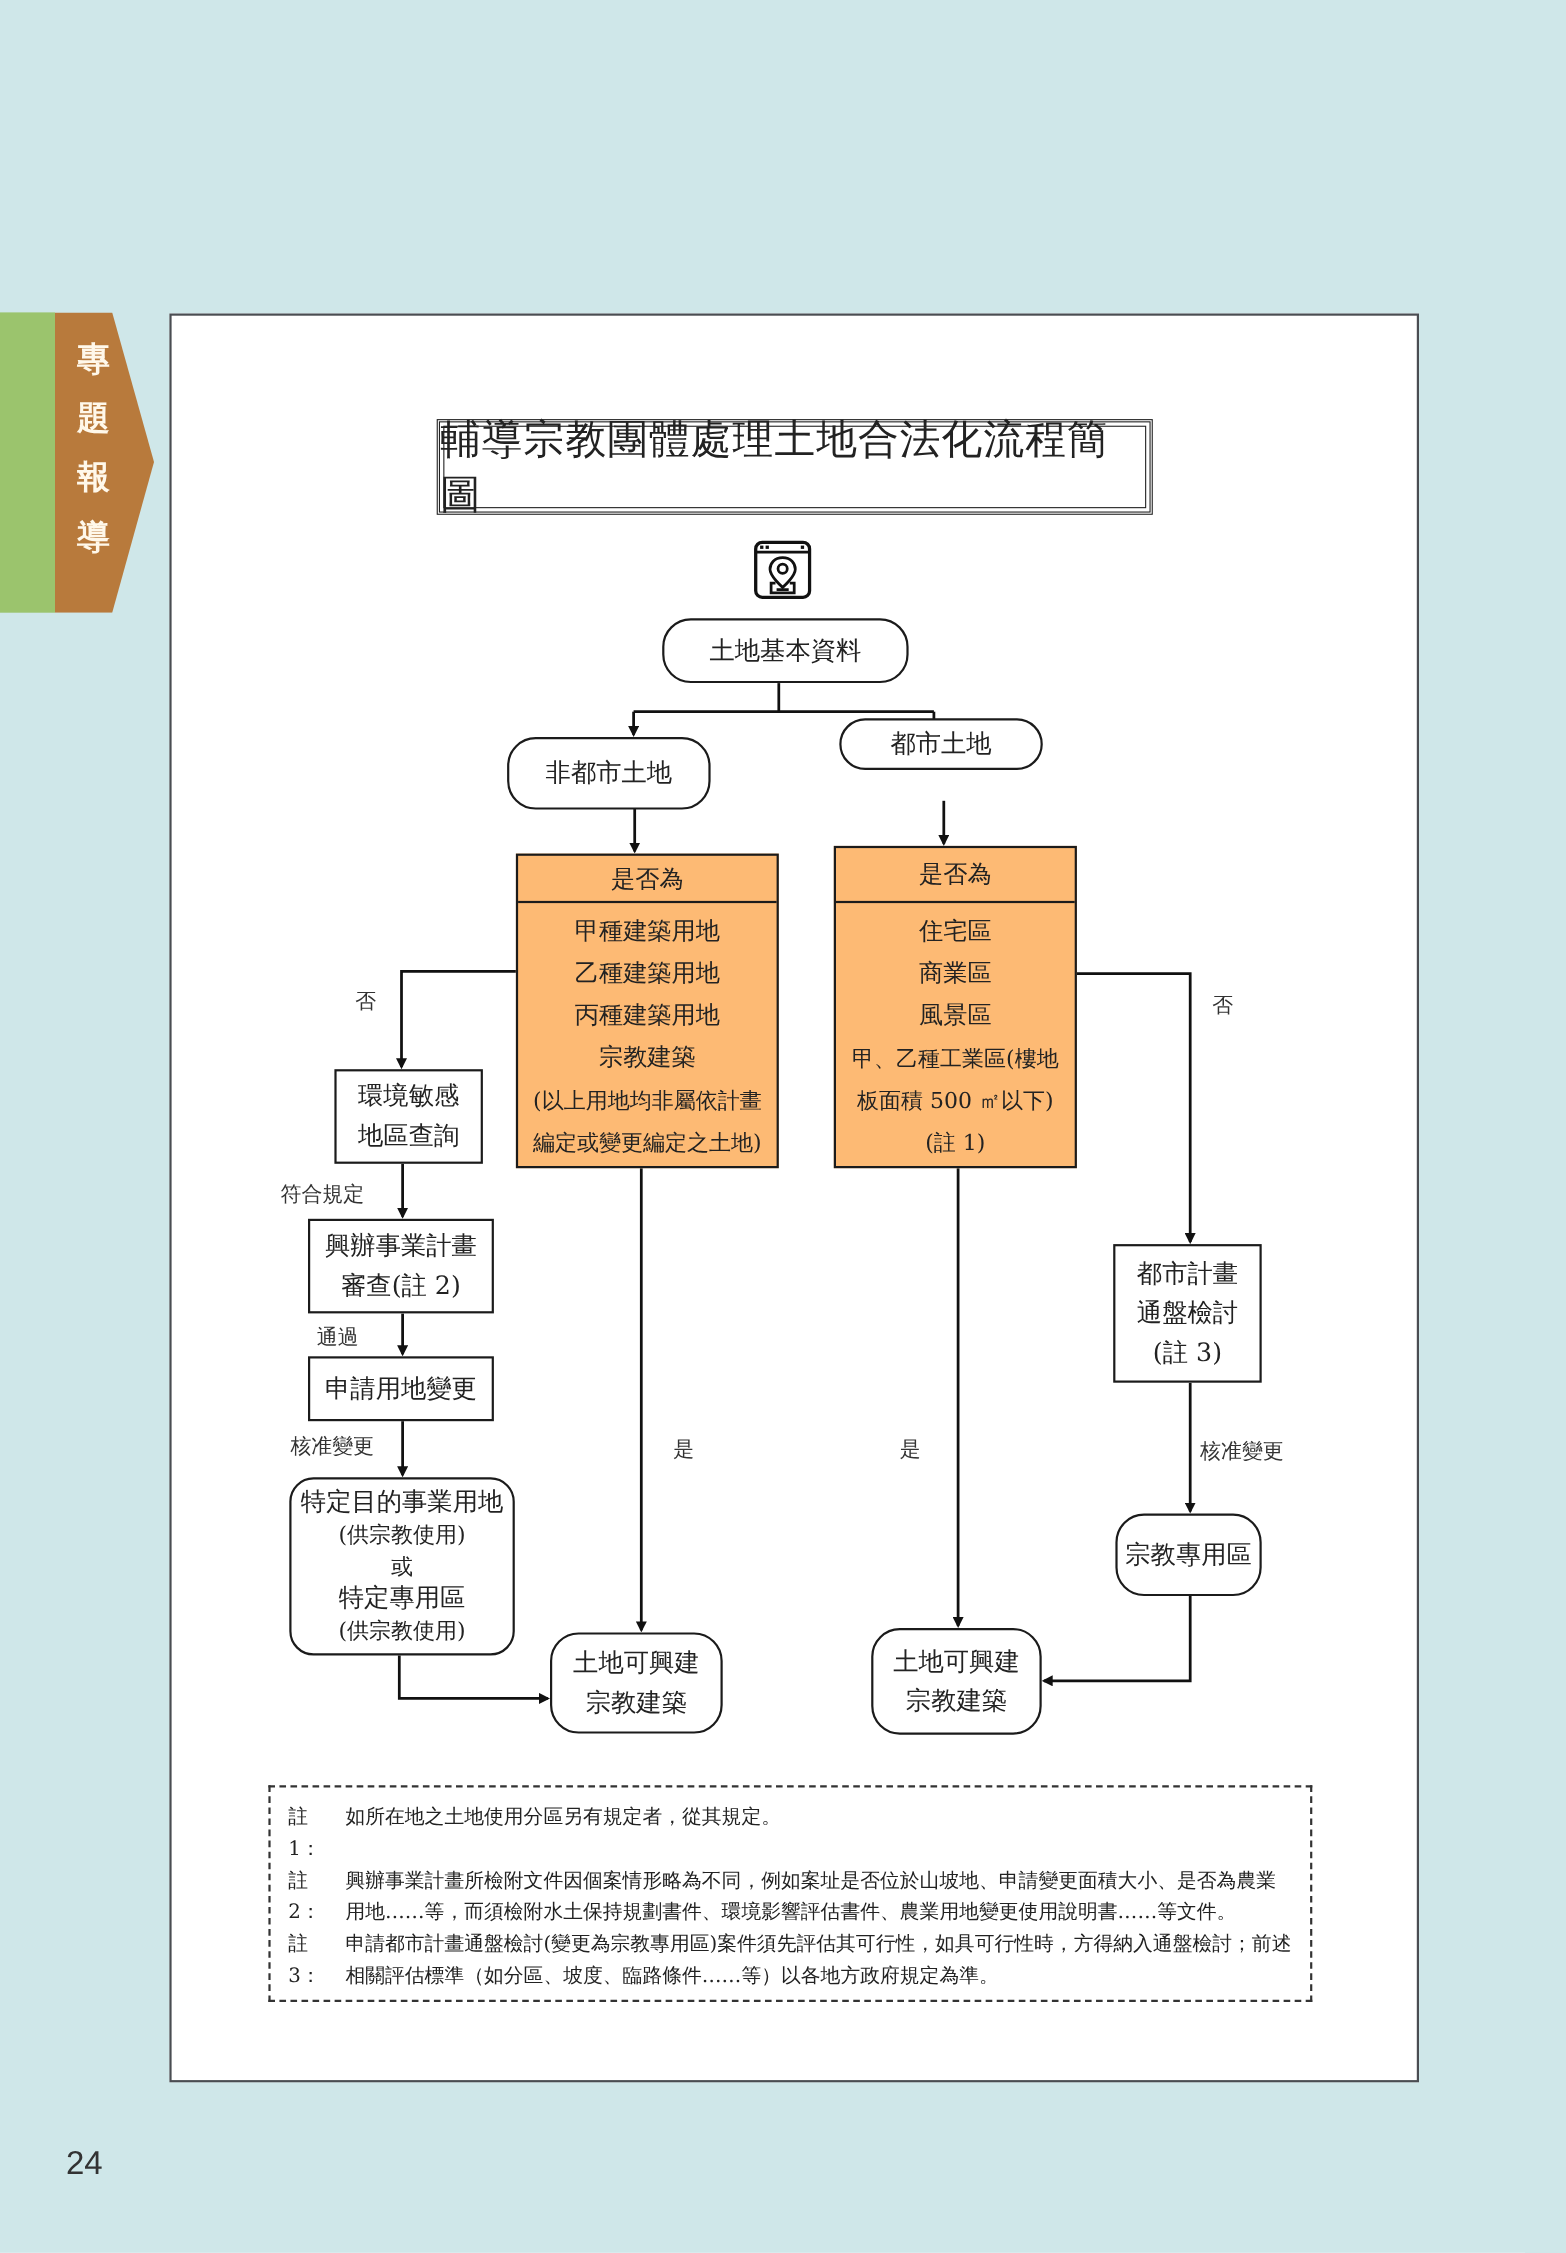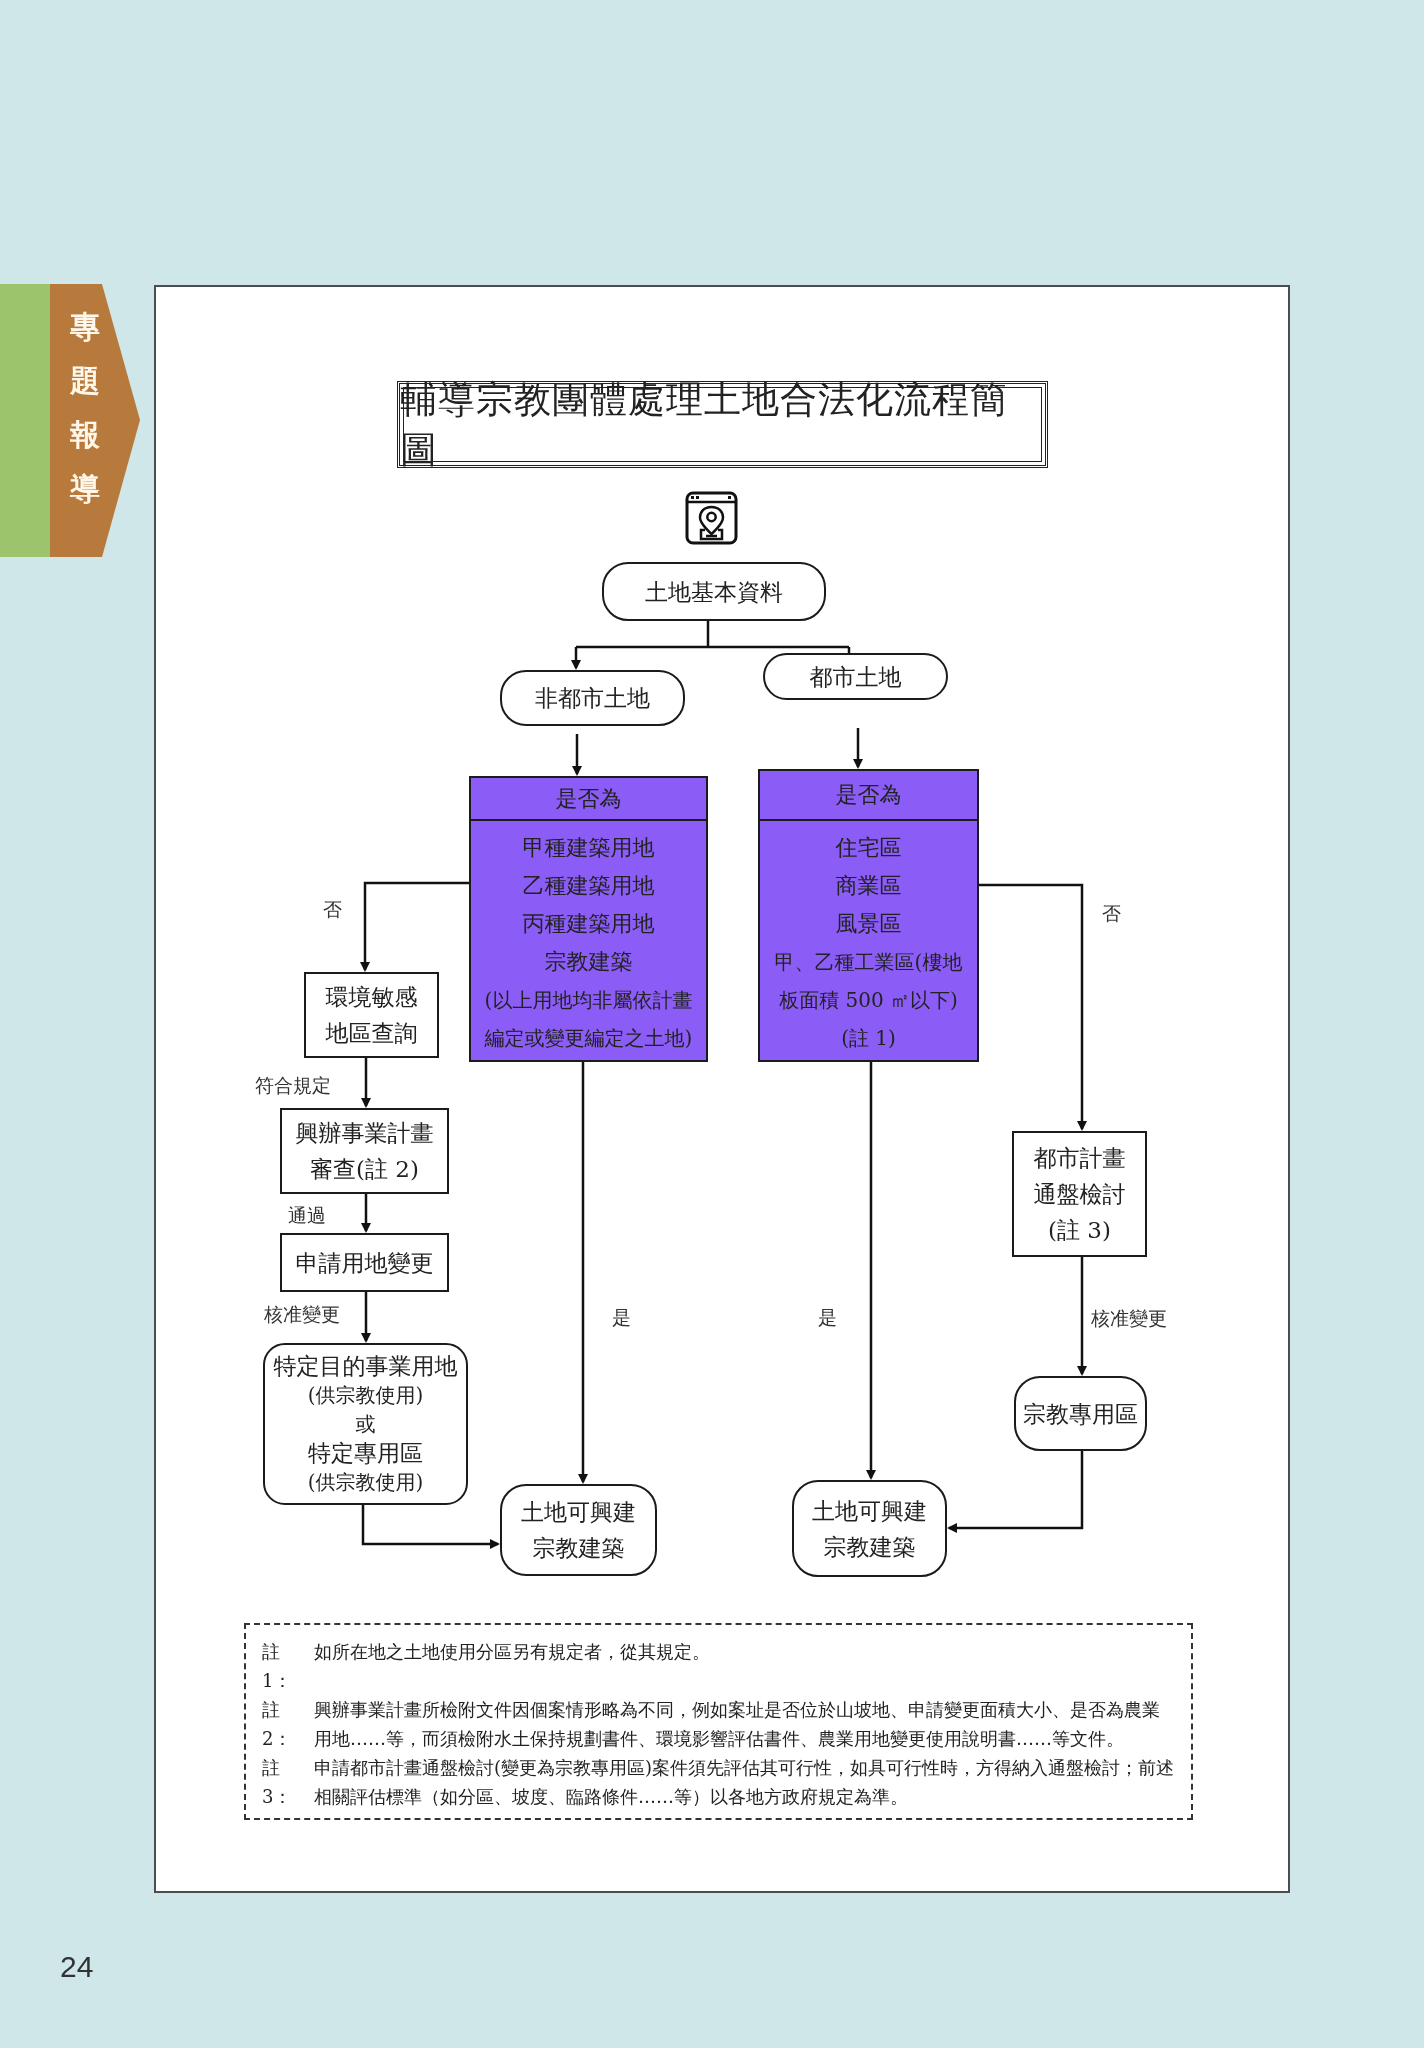--- a/index.html
+++ b/index.html
@@ -12,21 +12,21 @@
             font-size:30px;font-weight:bold;line-height:54px;text-align:center;}
   .tab-text span{display:block;}
   .card{left:154px;top:285px;width:1136px;height:1608px;background:#fff;border:2px solid #4a4d52;box-sizing:border-box;}
   .title-box{left:397px;top:381px;width:651px;height:87px;border:3px double #222;box-sizing:border-box;
              outline:1px solid #222;outline-offset:-7px;display:flex;align-items:center;justify-content:center;
              font-size:37px;letter-spacing:1px;}
   .box{border:2.5px solid #1b1b1b;box-sizing:border-box;background:#fff;display:flex;flex-direction:column;
        align-items:center;justify-content:center;text-align:center;font-size:23px;line-height:36px;}
   .round{border-radius:26px;}
   .lbl{font-size:19px;color:#333;white-space:nowrap;}
-  .cbox{border:2.5px solid #1b1b1b;box-sizing:border-box;background:#8b5cf6;}
+  .cbox{border:2.5px solid #1b1b1b;box-sizing:border-box;background:#fdba74;}
   .cbox .hdr{height:40px;display:flex;align-items:center;justify-content:center;font-size:22px;border-bottom:2.5px solid #1b1b1b;}
   .cbox .body{display:flex;flex-direction:column;align-items:center;padding-top:8px;font-size:22px;line-height:38px;}
   .notes{left:244px;top:1623px;width:949px;height:197px;border:2px dashed #333;box-sizing:border-box;
          padding:12px 14px 0 16px;font-size:18px;line-height:29px;}
   .note{display:flex;}
   .note .k{flex:none;width:52px;}
   .note .v{flex:1;}
   .page-num{left:60px;top:1950px;font-family:"Liberation Sans",sans-serif;font-size:30px;color:#333;}
   svg.lines{position:absolute;left:0;top:0;width:1424px;height:2048px;pointer-events:none;}
 </style>
@@ -88,21 +88,21 @@
 
     <polyline points="979,885 1082,885 1082,1129" marker-end="url(#ah)"></polyline>
     <polyline points="1082,1257 1082,1374" marker-end="url(#ah)"></polyline>
     <polyline points="1082,1451 1082,1528 949,1528" marker-end="url(#ah)"></polyline>
   </g>
 </svg>
 
 <div class="abs box round" style="left:602px;top:562px;width:224px;height:59px">
   <span>土地基本資料</span>
 </div>
-<div class="abs box round" style="left:500px;top:670px;width:185px;height:56px">
+<div class="abs box round" style="left:461px;top:670px;width:185px;height:66px">
   <span>非都市土地</span>
 </div>
 <div class="abs box round" style="left:763px;top:653px;width:185px;height:47px">
   <span>都市土地</span>
 </div>
 
 <div class="abs cbox" style="left:469px;top:776px;width:239px;height:286px">
   <div class="hdr" style="height:41px">是否為</div>
   <div class="body">
     <span>甲種建築用地</span>

